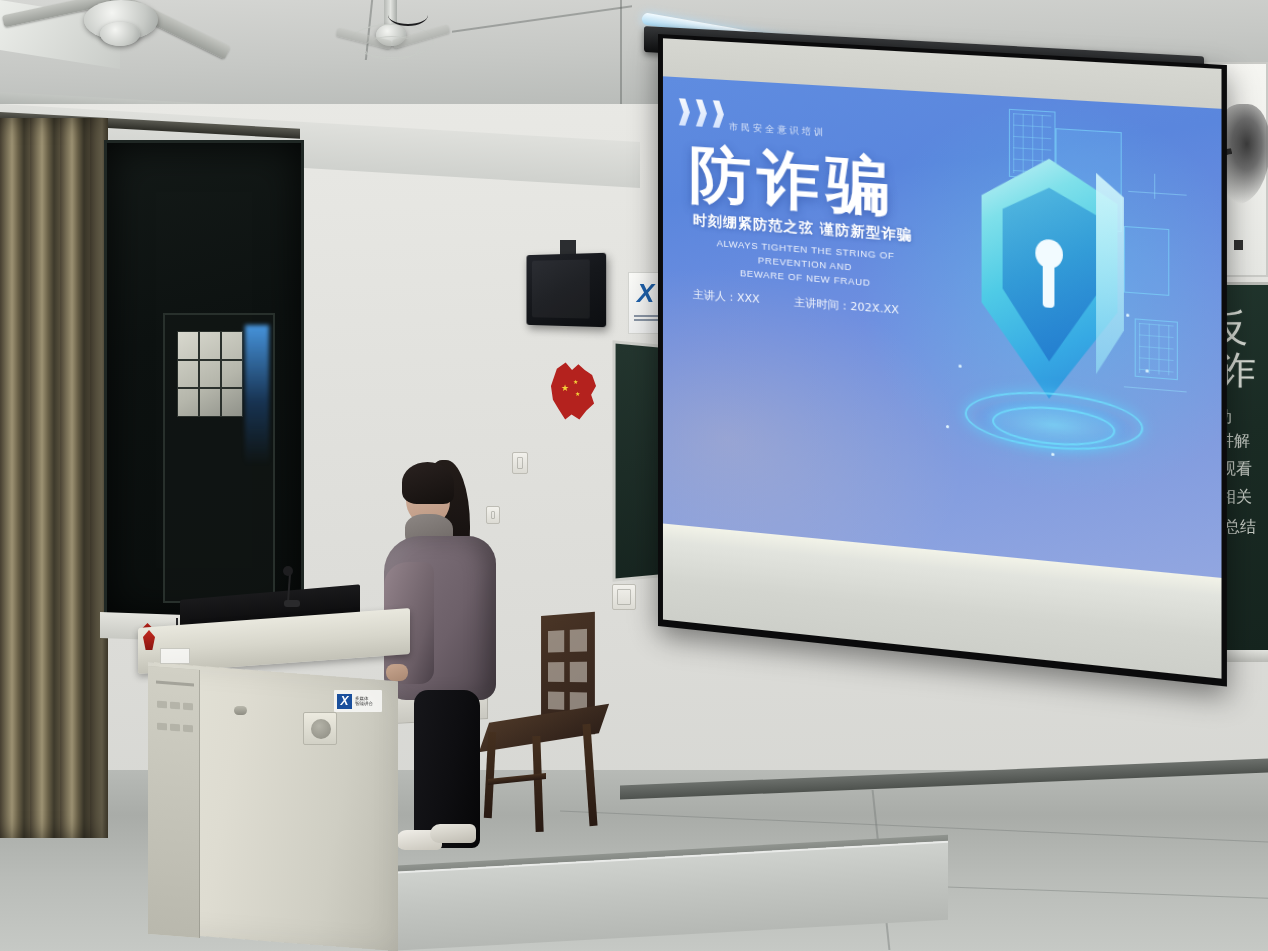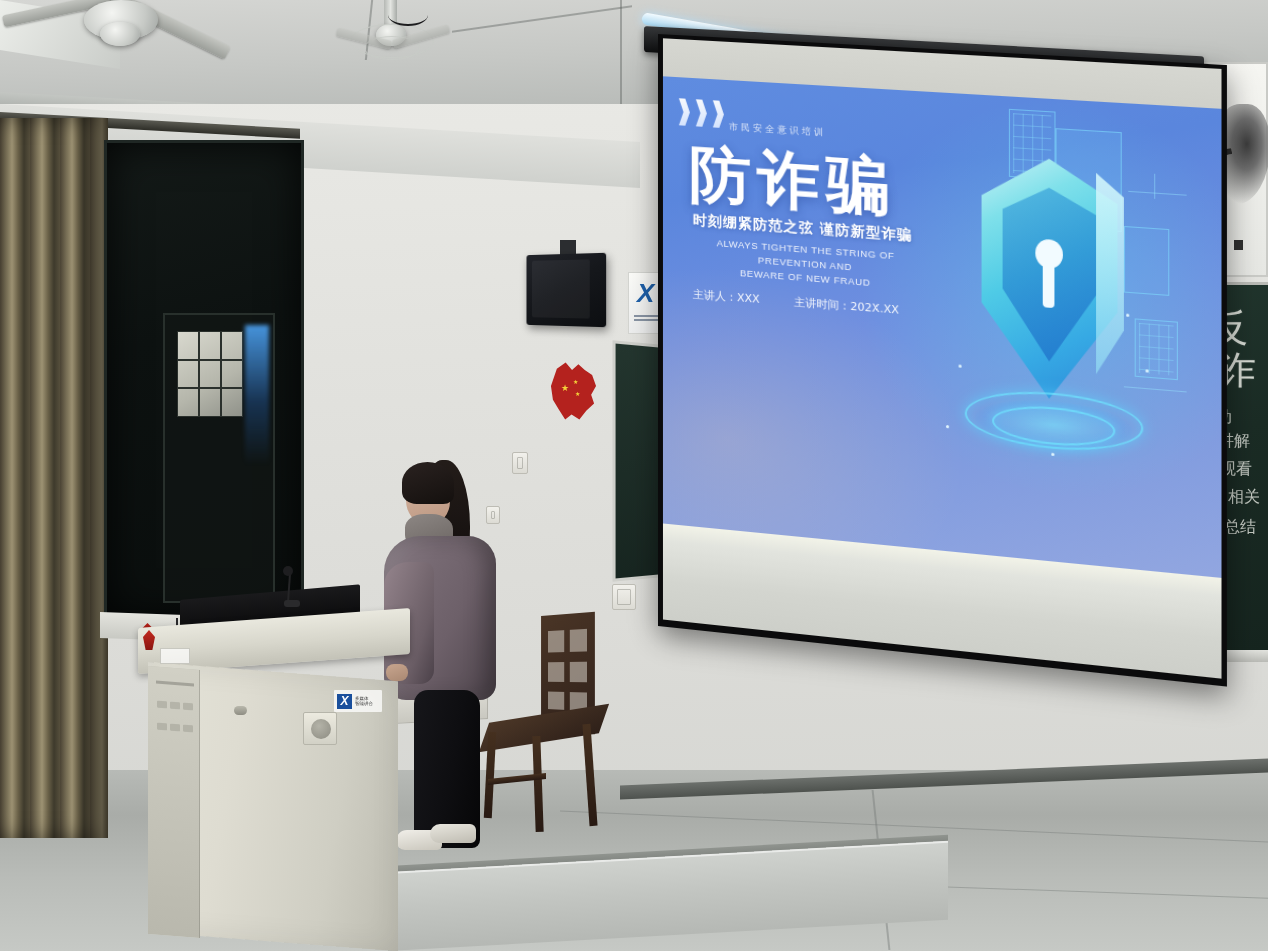--- a/index.html
+++ b/index.html
@@ -606,21 +606,21 @@
 
   <div class="blackboard">
     <div class="chalk chalk-big" style="left:14px;top:22px;">反</div>
     <div class="chalk chalk-big" style="left:22px;top:64px;">诈</div>
     <div class="chalk chalk-row" style="left:4px;top:122px;">活动</div>
     <div class="chalk chalk-num" style="left:6px;top:150px;">1</div>
     <div class="chalk chalk-row" style="left:22px;top:146px;">讲解</div>
     <div class="chalk chalk-num" style="left:6px;top:178px;">2</div>
     <div class="chalk chalk-row" style="left:24px;top:174px;">观看</div>
     <div class="chalk chalk-num" style="left:6px;top:206px;">3</div>
-    <div class="chalk chalk-row" style="left:32px;top:202px;">相关</div>
+    <div class="chalk chalk-row" style="left:24px;top:202px;">相关</div>
     <div class="chalk chalk-num" style="left:8px;top:236px;">4</div>
     <div class="chalk chalk-row" style="left:28px;top:232px;">总结</div>
   </div>
   <div class="board-ledge"></div>
 
   <div class="screen-housing"></div>
   <div class="screen-wrap">
     <div class="screen-surface">
 
       <div class="proj-blank-top"></div>

